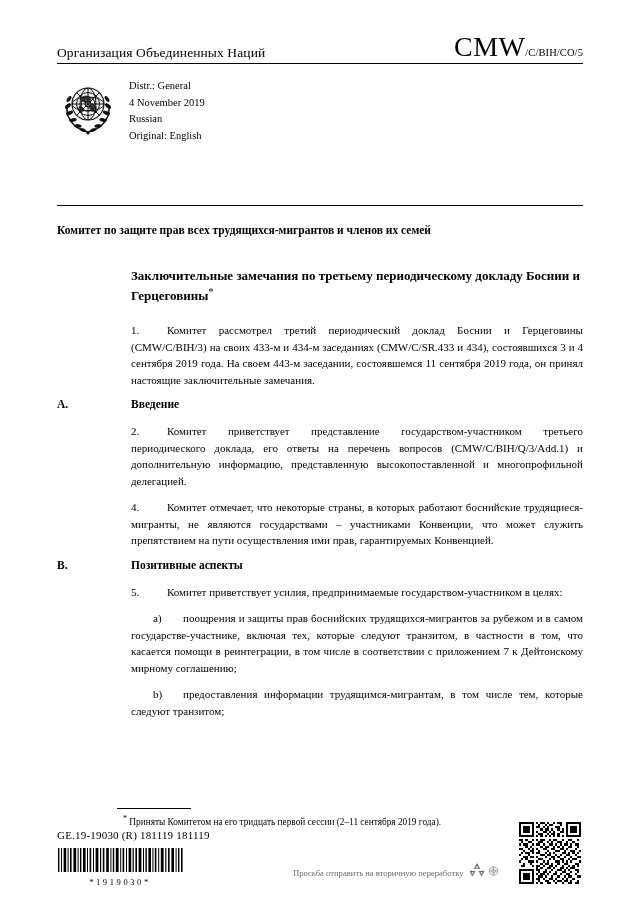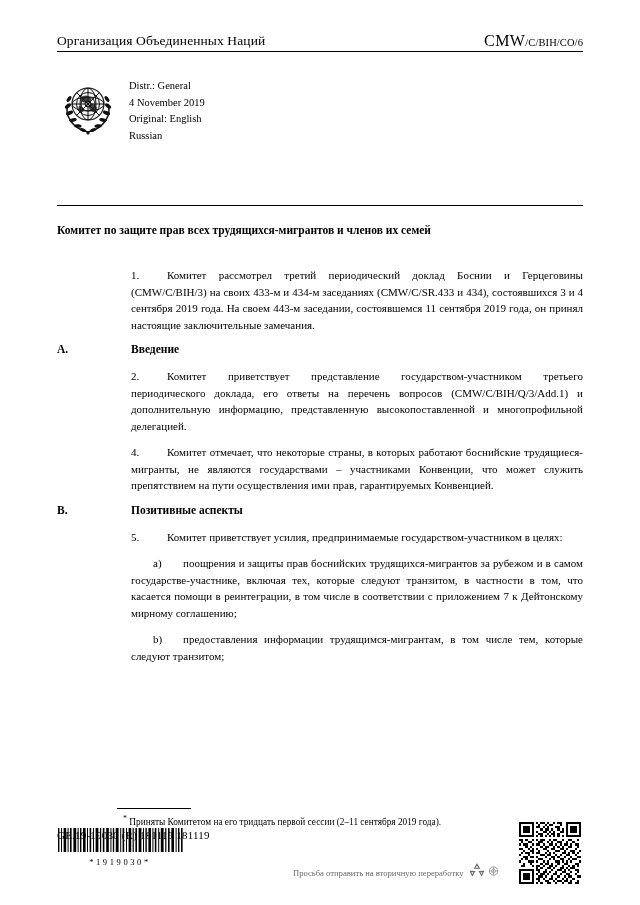--- a/index.html
+++ b/index.html
@@ -40,21 +40,21 @@
     font-size: 13.5px;
     letter-spacing: 0.1px;
     white-space: nowrap;
   }
   .symbol-wrap {
     white-space: nowrap;
     text-align: right;
     line-height: 1;
   }
   .symbol-main {
-    font-size: 16px;
+    font-size: 28px;
     letter-spacing: 0.4px;
   }
   .symbol-suffix {
     font-size: 10.5px;
     letter-spacing: 0.1px;
   }
   .rule-thick {
     border-top: 1.6px solid #000;
     width: 526px;
   }
@@ -189,21 +189,21 @@
   .docnum {
     position: absolute;
     left: 57px;
     top: 829px;
     font-size: 11px;
     letter-spacing: 0.2px;
   }
   .barcode {
     position: absolute;
     left: 57px;
-    top: 828px;
+    top: 848px;
     width: 126px;
   }
   .barcode-bars {
     height: 24px;
     width: 126px;
   }
   .barcode-text {
     font-size: 8.5px;
     letter-spacing: 2.6px;
     text-align: center;
@@ -241,21 +241,21 @@
 </style>
 </head>
 <body>
 
 <div class="page">
 
   <div class="masthead">
     <div class="masthead-top">
       <div class="org-name">Организация Объединенных Наций</div>
       <div class="symbol-wrap">
-        <span class="symbol-main">CMW</span><span class="symbol-suffix">/C/BIH/CO/6</span>
+        <span class="symbol-main">CMW</span><span class="symbol-suffix">/C/BIH/CO/5</span>
       </div>
     </div>
     <div class="rule-thick"></div>
   </div>
 
   <div class="titleband">
 
     <div class="emblem">
       <svg viewBox="0 0 62 58" width="62" height="58" aria-hidden="true">
         <g fill="none" stroke="#111" stroke-width="1">
@@ -297,31 +297,34 @@
           <ellipse cx="36" cy="50" rx="3.2" ry="1.6" transform="rotate(-22 36 50)"></ellipse>
           <circle cx="31" cy="53" r="1.6"></circle>
         </g>
       </svg>
     </div>
 
 
     <div class="distr">
       <div>Distr.: General</div>
       <div>4 November 2019</div>
+      <div>Russian</div>
       <div>Original: English</div>
-      <div>Russian</div>
     </div>
   </div>
 
   <div class="rule-two"></div>
 
   <div class="committee">Комитет по защите прав всех трудящихся-мигрантов и членов их семей</div>
 
   <div class="content">
 
+    <div class="doc-heading">
+      <span>Заключительные замечания по третьему периодическому докладу Боснии и Герцеговины</span><span class="star">*</span>
+    </div>
 
     <p class="para">
       <span class="num">1.</span><span>Комитет рассмотрел третий периодический доклад Боснии и Герцеговины (CMW/C/BIH/3) на своих 433-м и 434-м заседаниях (CMW/C/SR.433 и 434), состоявшихся 3 и 4 сентября 2019 года. На своем 443-м заседании, состоявшемся 11 сентября 2019 года, он принял настоящие заключительные замечания.</span>
     </p>
 
     <div class="section-head">
       <span class="sec-letter">A.</span>
       <span class="sec-title">Введение</span>
     </div>
 

